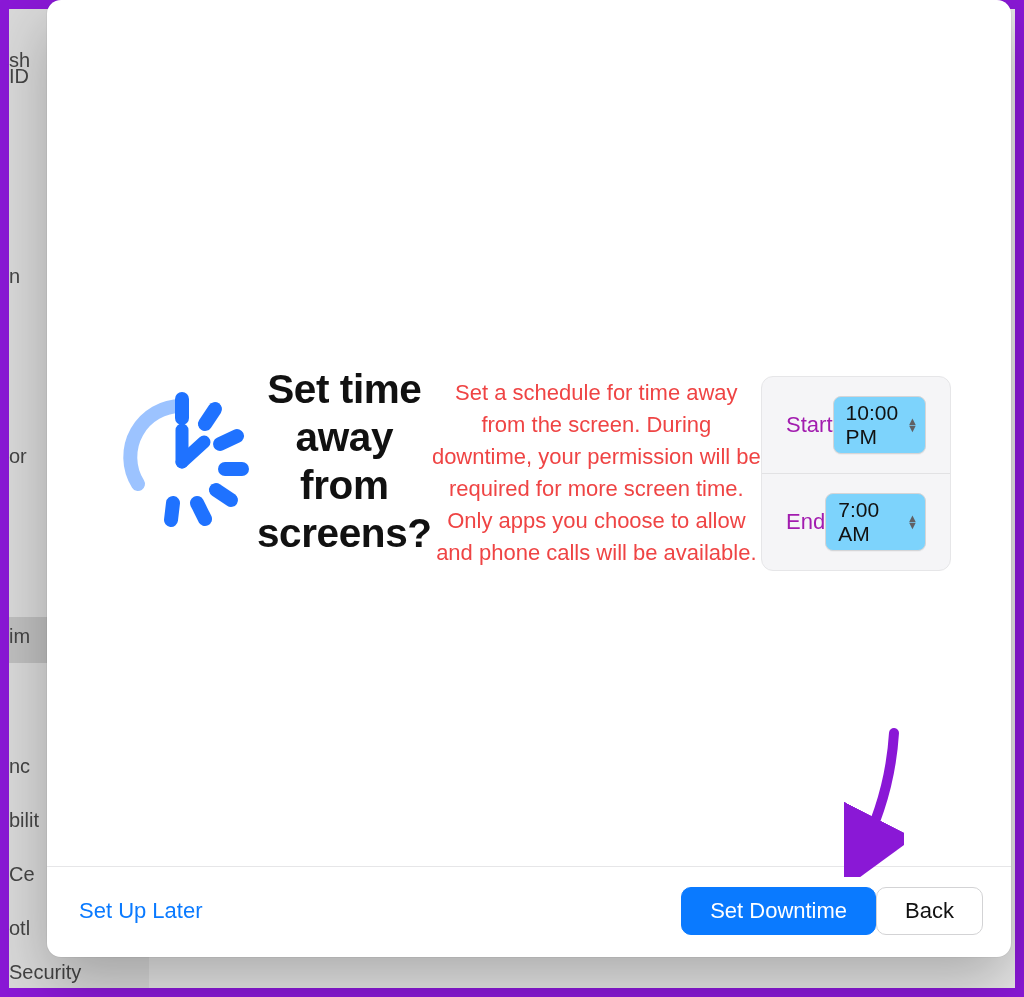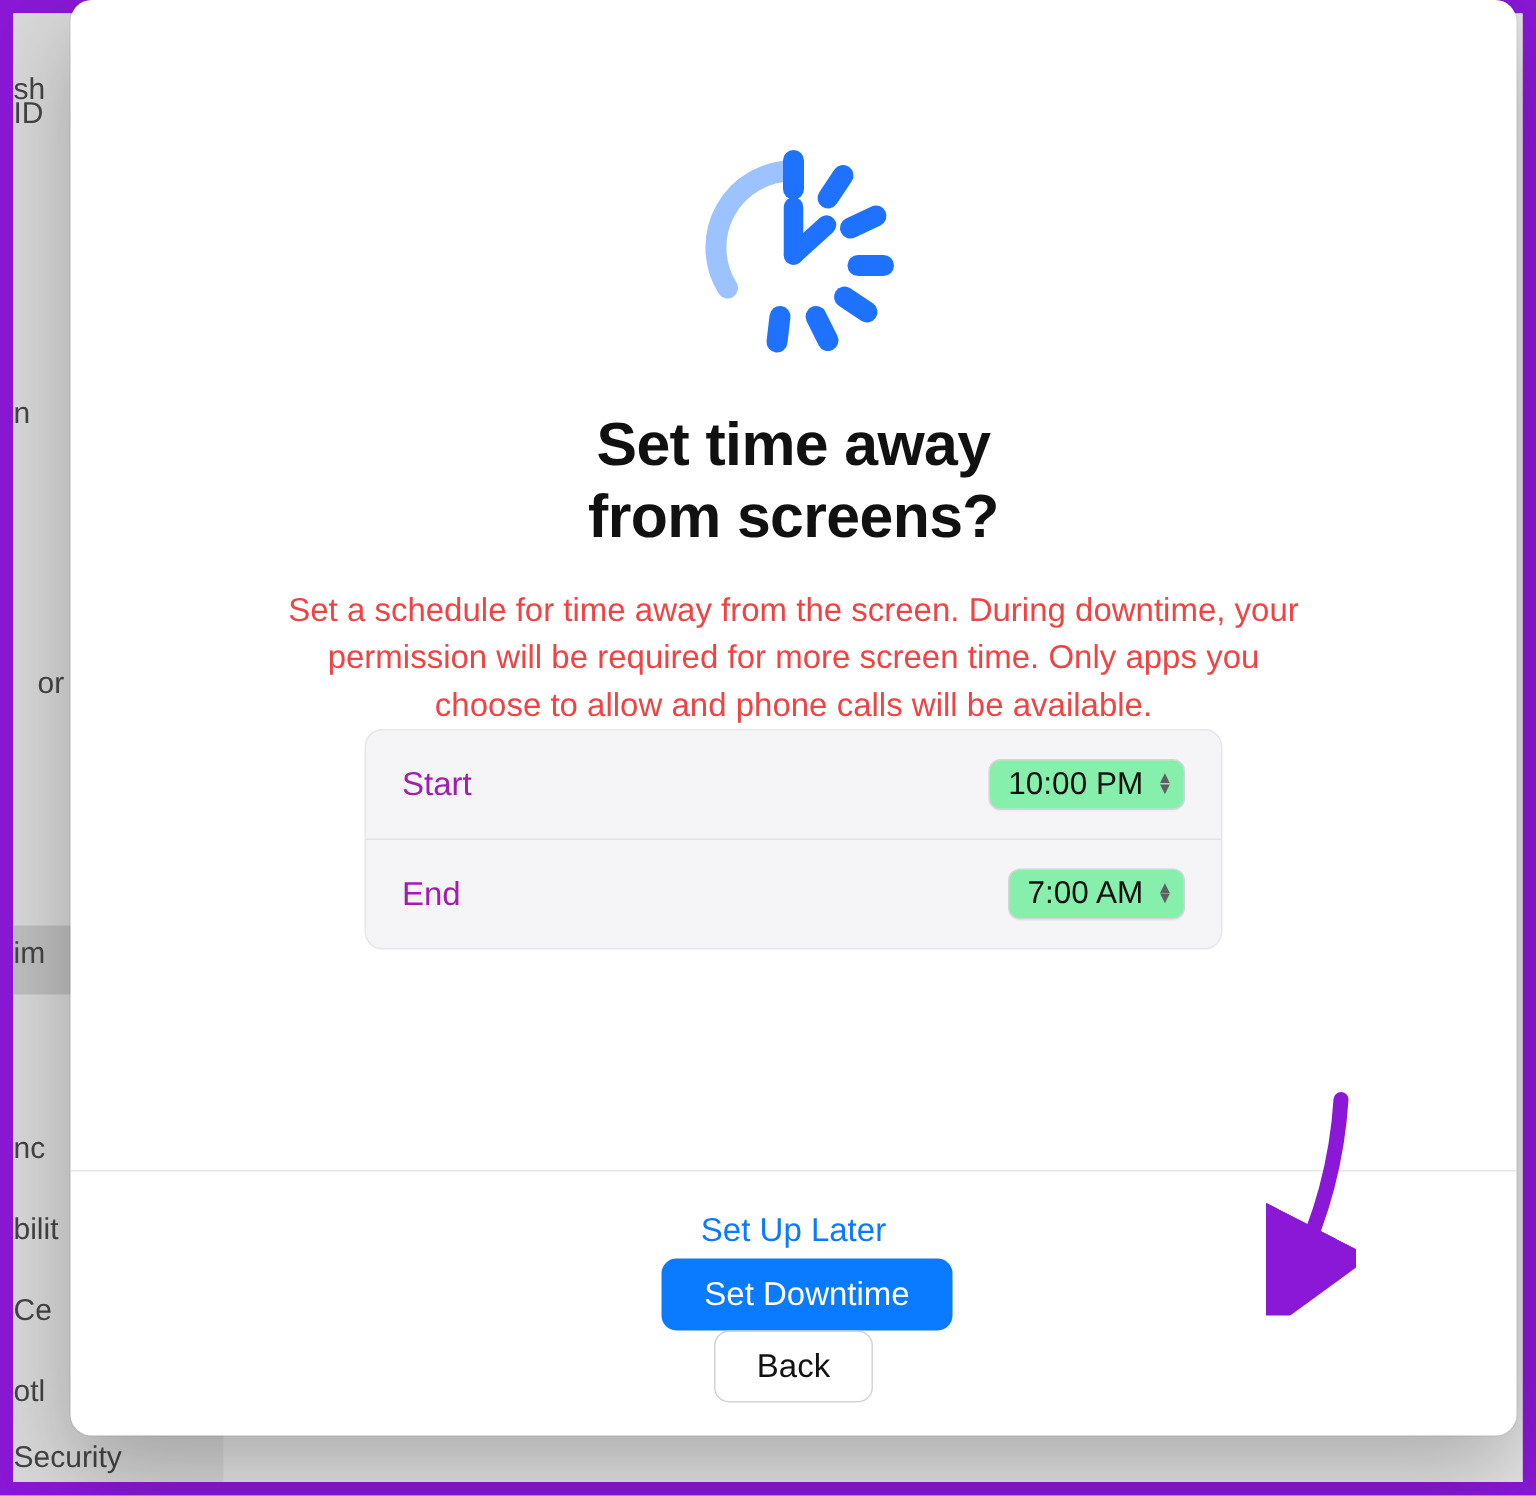--- a/index.html
+++ b/index.html
@@ -42,21 +42,21 @@
   .sheet{
     position:absolute;
     left:47px;right:13px;top:0;bottom:40px;
     background:#fff;
     border-radius:14px;
     box-shadow:0 25px 60px rgba(0,0,0,.25),0 0 0 1px rgba(0,0,0,.04);
     display:flex;flex-direction:column;
   }
   .content{
     flex:1;
-    display:flex;flex-direction:column;align-items:center;
+    display:flex;flex-direction:row;align-items:center;
     padding:90px 60px 10px 60px;
   }
   .icon-wrap{margin-bottom:28px;}
   .title{
     font-size:40.5px;font-weight:700;line-height:1.18;text-align:center;
     color:#111;
     letter-spacing:-.01em;
     margin-bottom:22px;
     white-space:pre-line;
   }
@@ -72,35 +72,34 @@
     border:1px solid #e6e6e8;
   }
   .row{
     display:flex;align-items:center;justify-content:space-between;
     padding:19px 24px;
   }
   .row + .row{border-top:1px solid #e2e2e4;}
   .row-label{font-size:22px;color:#a21caf;}
   .picker{
     display:flex;align-items:center;gap:8px;
-    background:#86efac;border:1px solid #d5d5d7;border-radius:8px;
+    background:#7dd3fc;border:1px solid #d5d5d7;border-radius:8px;
     padding:4px 6px 4px 12px;
     font-size:21px;color:#111;
     box-shadow:0 1px 0 rgba(0,0,0,.03);
   }
   .picker .stepper{
     display:flex;flex-direction:column;justify-content:center;
     line-height:7px;font-size:11px;color:#606064;
     padding:0 1px;
   }
   .footer{
     border-top:1px solid #e6e6e8;
     display:flex;align-items:center;
     padding:20px 28px 22px 28px;
-    flex-direction:column;
   }
   .linkbtn{
     color:#0a7aff;font-size:22px;font-weight:500;
     background:none;border:none;cursor:pointer;
     padding:6px 4px;
   }
   .spacer{flex:1;}
   .btn{
     font-size:22px;
     border-radius:10px;
@@ -125,21 +124,21 @@
 <body>
 
 <div class="frame"></div>
 
 <div class="bg">
   <div class="sidecol"></div>
   <div class="sel" style="top:608px"></div>
   <span class="itm" style="left:0px;top:40px">sh</span>
   <span class="itm" style="left:0px;top:56px">ID</span>
   <span class="itm" style="left:0px;top:256px">n</span>
-  <span class="itm" style="left:16px;top:436px">or</span>
+  <span class="itm" style="left:0px;top:436px">or</span>
   <span class="itm" style="left:0px;top:616px">im</span>
   <span class="itm" style="left:0px;top:746px">nc</span>
   <span class="itm" style="left:0px;top:800px">bilit</span>
   <span class="itm" style="left:0px;top:854px">Ce</span>
   <span class="itm" style="left:0px;top:908px">otl</span>
   <span class="itm" style="left:0px;top:952px">Security</span>
   <span class="itm" style="left:988px;top:188px">Y</span>
 </div>
 
 <div class="sheet">

